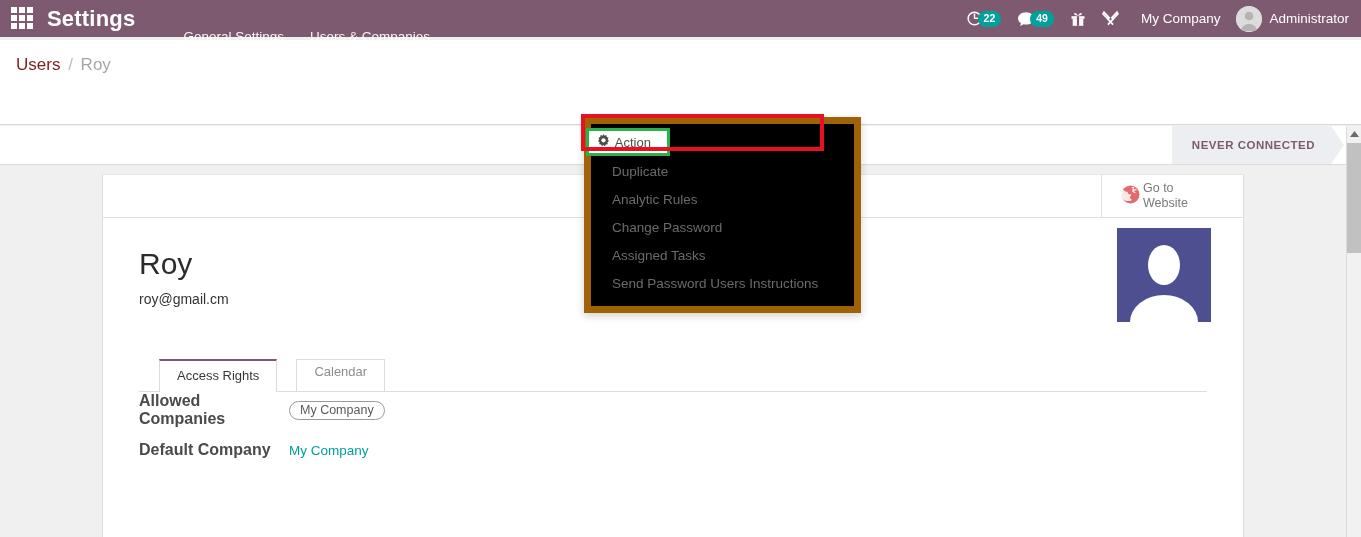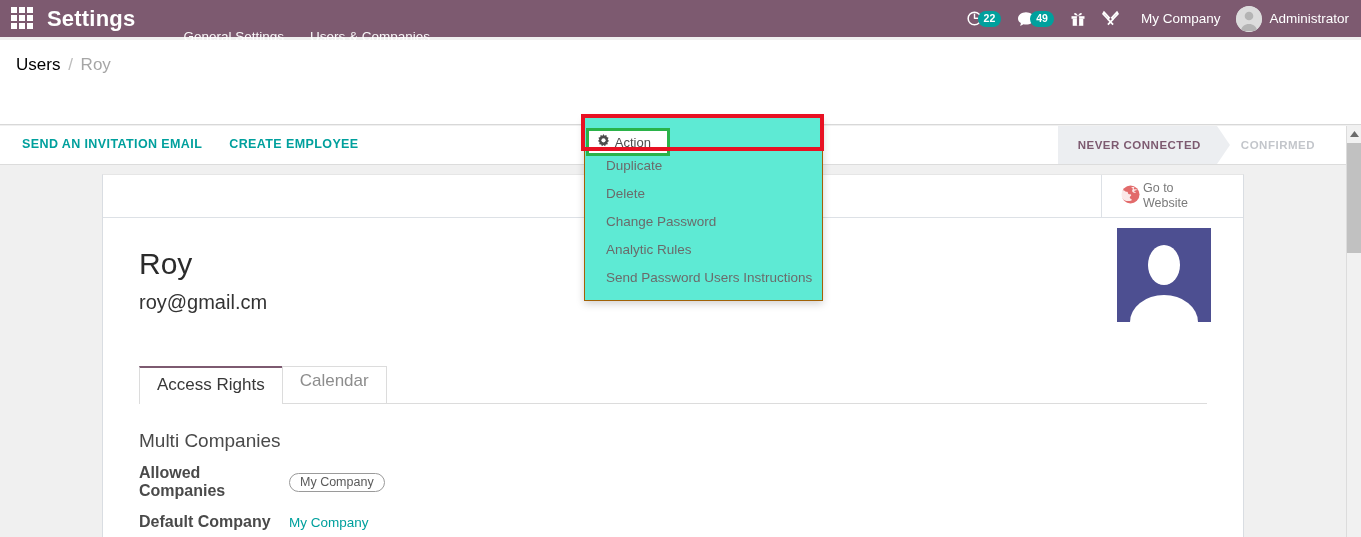--- a/index.html
+++ b/index.html
@@ -62,21 +62,21 @@
   .control-panel {
     position: absolute; top: 40px; left: 0;
     width: 1361px; height: 85px;
     background: #fff;
     border-bottom: 1px solid #d8d8d8;
   }
   .breadcrumb {
     position: absolute; left: 16px; top: 15px;
     font-size: 17px; color: #adadad;
   }
-  .breadcrumb .crumb-link { color: #000000; cursor: pointer; }
+  .breadcrumb .crumb-link { color: #7f1d1d; cursor: pointer; }
   .breadcrumb .sep { color: #bdbdbd; margin: 0 3px; }
   .breadcrumb .crumb-active { color: #a6a6a6; }
 
   .btn-edit {
     position: absolute; left: 16px; top: 90px;
     background: #00a09d; color: #fff;
     border: none; padding: 6px 14px;
     font-size: 12.5px; font-weight: bold;
     letter-spacing: .4px; cursor: pointer;
     font-family: inherit;
@@ -108,22 +108,22 @@
   .pager {
     position: absolute; right: 18px; top: 92px;
     display: flex; align-items: center; gap: 14px;
     font-size: 13px; color: #6b6b6b;
   }
   .pager-arrow { cursor: pointer; color: #5e7390; font-size: 17px; line-height: 1; }
 
   
   .dropdown {
     position: absolute; left: 584px; top: 117px;
-    width: 239px; background: #5eead4;
-    border: 1px solid #a16207;
+    width: 277px; background: #000000;
+    border: 7px solid #a16207;
     box-shadow: 0 3px 8px rgba(0,0,0,.18);
     padding: 6px 0 8px;
     z-index: 50;
   }
   .dd-item {
     padding: 5px 0 5px 21px;
     font-size: 13.5px; color: #6b6b6b;
     cursor: pointer; line-height: 18px;
   }
   .red-box {
@@ -197,41 +197,41 @@
     display: flex; align-items: center; gap: 2px;
     padding-left: 18px; cursor: pointer;
   }
   .stat-label { font-size: 12.5px; color: #7a7a7a; line-height: 15px; }
 
   .sheet-body { position: relative; padding: 26px 36px 10px; }
   .record-title {
     font-size: 30px; color: #2b2b2b;
     font-weight: normal; margin: 0 0 0 0; line-height: 40px;
   }
-  .record-sub { font-size: 20px; color: #333; margin-top: 7px; }
+  .record-sub { font-size: 14px; color: #333; margin-top: 7px; }
 
   .avatar-big {
     position: absolute; right: 32px; top: 10px;
     width: 94px; height: 94px;
     background: #4d4f91;
     overflow: hidden;
   }
 
   
   .tabs {
     margin-top: 52px;
     display: flex; border-bottom: 1px solid #dcdcdc;
     padding-left: 0;
   }
   .tab {
     padding: 4px 17px 8px;
-    font-size: 17px; color: #8d8d8d;
+    font-size: 13px; color: #8d8d8d;
     border: 1px solid #dcdcdc; border-bottom: none;
     background: #fff; cursor: pointer;
-    margin-right: -1px; position: relative;
+    margin-right: -1px; position: relative; margin-left: 20px;
   }
   .tab.active {
     color: #383838;
     border-top: 2px solid #7d5a70;
     padding-top: 7px;
   }
   .tab.active:after {
     content: ""; position: absolute; left: 0; right: 0; bottom: -1px;
     height: 1px; background: #fff;
   }
@@ -382,27 +382,22 @@
   </div>
 
   <div class="pager">
     <span>4 / 4</span>
     <span class="pager-arrow">‹</span>
     <span class="pager-arrow">›</span>
   </div>
 </div>
 
 <div class="statusbar-row">
-  <div class="sb-buttons">
-    <button class="sb-btn">SEND AN INVITATION EMAIL</button>
-    <button class="sb-btn">CREATE EMPLOYEE</button>
-  </div>
   <div class="status-pipe">
     <div class="stage done">NEVER CONNECTED</div>
-    <div class="stage todo">CONFIRMED</div>
   </div>
 </div>
 
 <div class="content">
   <div class="sheet">
 
     <div class="button-box">
       <div class="stat-button">
         <span>
           <svg width="21" height="21" viewBox="0 0 21 21">
@@ -428,21 +423,20 @@
       </div>
 
       <h1 class="record-title">Roy</h1>
       <div class="record-sub">roy@gmail.cm</div>
 
       <div class="tabs">
         <div class="tab active">Access Rights</div>
         <div class="tab">Calendar</div>
       </div>
 
-      <h2 class="group-title">Multi Companies</h2>
 
       <div class="field-row">
         <div class="field-label">Allowed Companies</div>
         <span class="tag-pill">My Company</span>
       </div>
 
       <div class="field-row">
         <div class="field-label">Default Company</div>
         <span class="link-teal">My Company</span>
       </div>
@@ -455,18 +449,18 @@
     <svg width="9" height="7" viewBox="0 0 9 7">
         <path d="M4.5 0L9 6H0z" fill="#6b6b6b"></path>
       </svg>
   </div>
   <div class="sb-thumb"></div>
 </div>
 
 <div class="dropdown">
   <div class="dd-item">Archive</div>
   <div class="dd-item">Duplicate</div>
-  <div class="dd-item">Delete</div>
+  <div class="dd-item">Analytic Rules</div>
   <div class="dd-item">Change Password</div>
-  <div class="dd-item">Analytic Rules</div>
+  <div class="dd-item">Assigned Tasks</div>
   <div class="dd-item">Send Password Users Instructions</div>
 </div>
 <div class="red-box"></div>
 
 </body></html>

